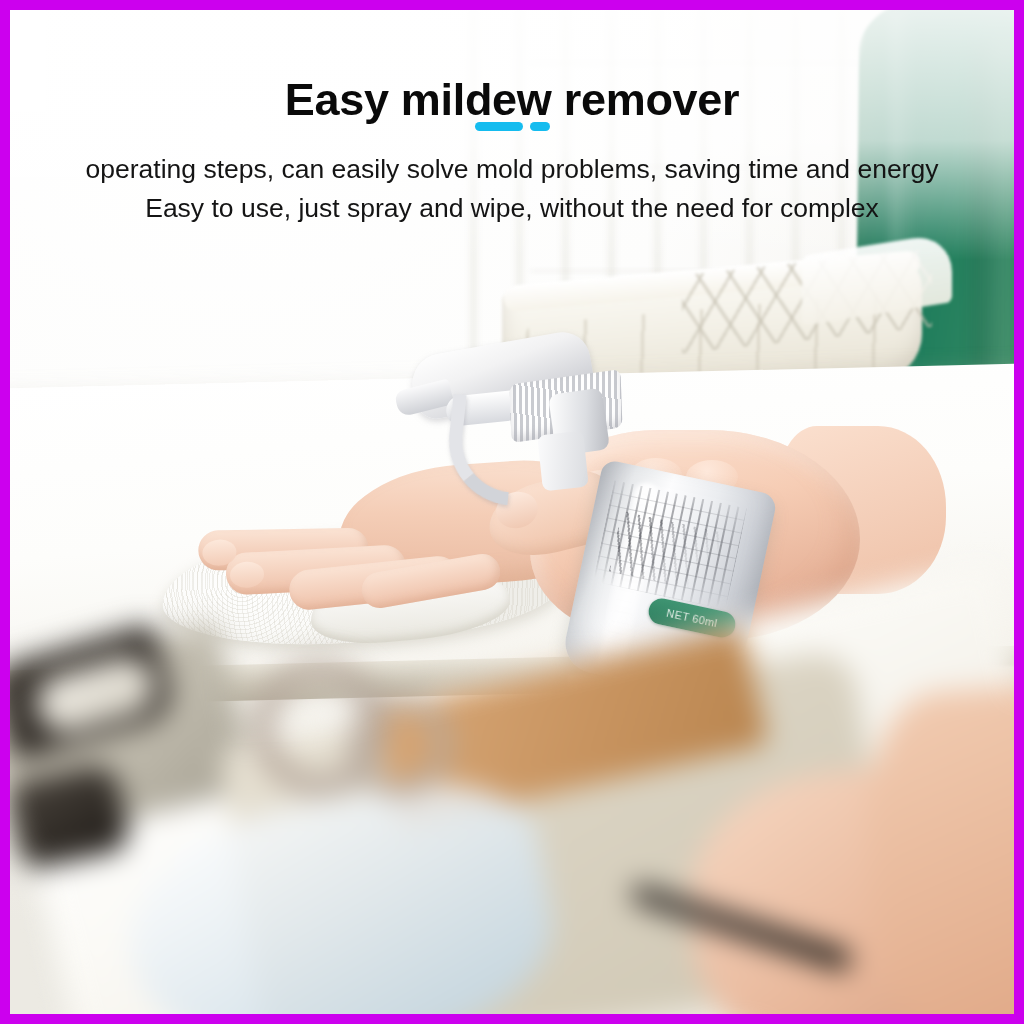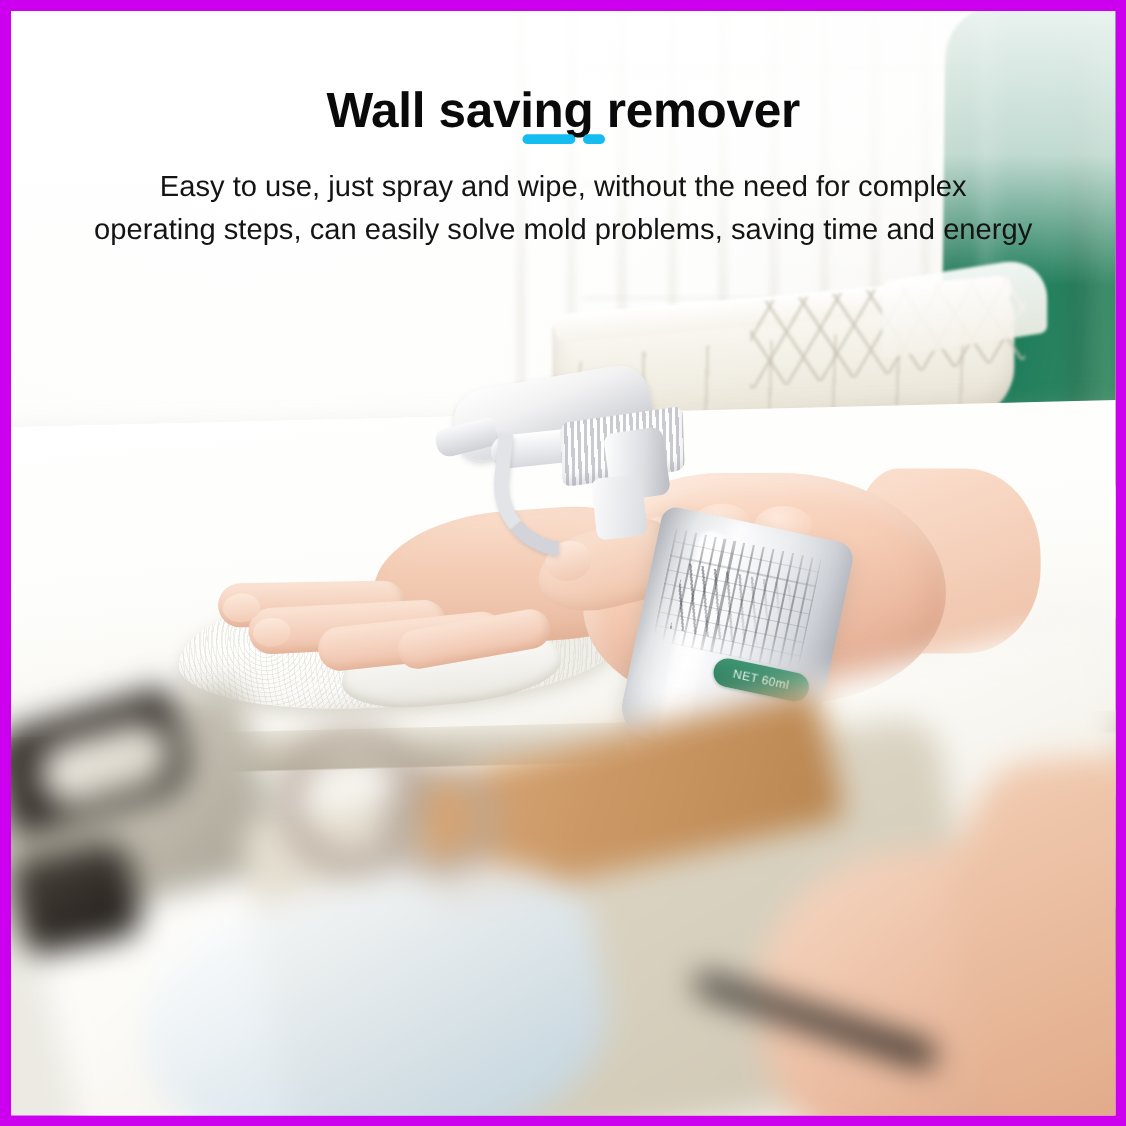--- a/index.html
+++ b/index.html
@@ -716,26 +716,26 @@
         <div class="fg-hand2"></div>
         <div class="fg-pen"></div>
         <div class="fg-skin-r"></div>
       </div>
 
       <div class="top-wash"></div>
     </div>
 
     <div class="white-tab"></div>
 
-    <h1 class="headline">Wall saving remover</h1>
+    <h1 class="headline">Easy mildew remover</h1>
 
     <div class="divider">
       <span class="dash-long"></span>
       <span class="dash-short"></span>
     </div>
 
     <div class="subhead">
+      <span class="ln">operating steps, can easily solve mold problems, saving time and energy</span>
       <span class="ln">Easy to use, just spray and wipe, without the need for complex</span>
-      <span class="ln">operating steps, can easily solve mold problems, saving time and energy</span>
     </div>
 
   </div>
 </div>
 
 </body></html>

